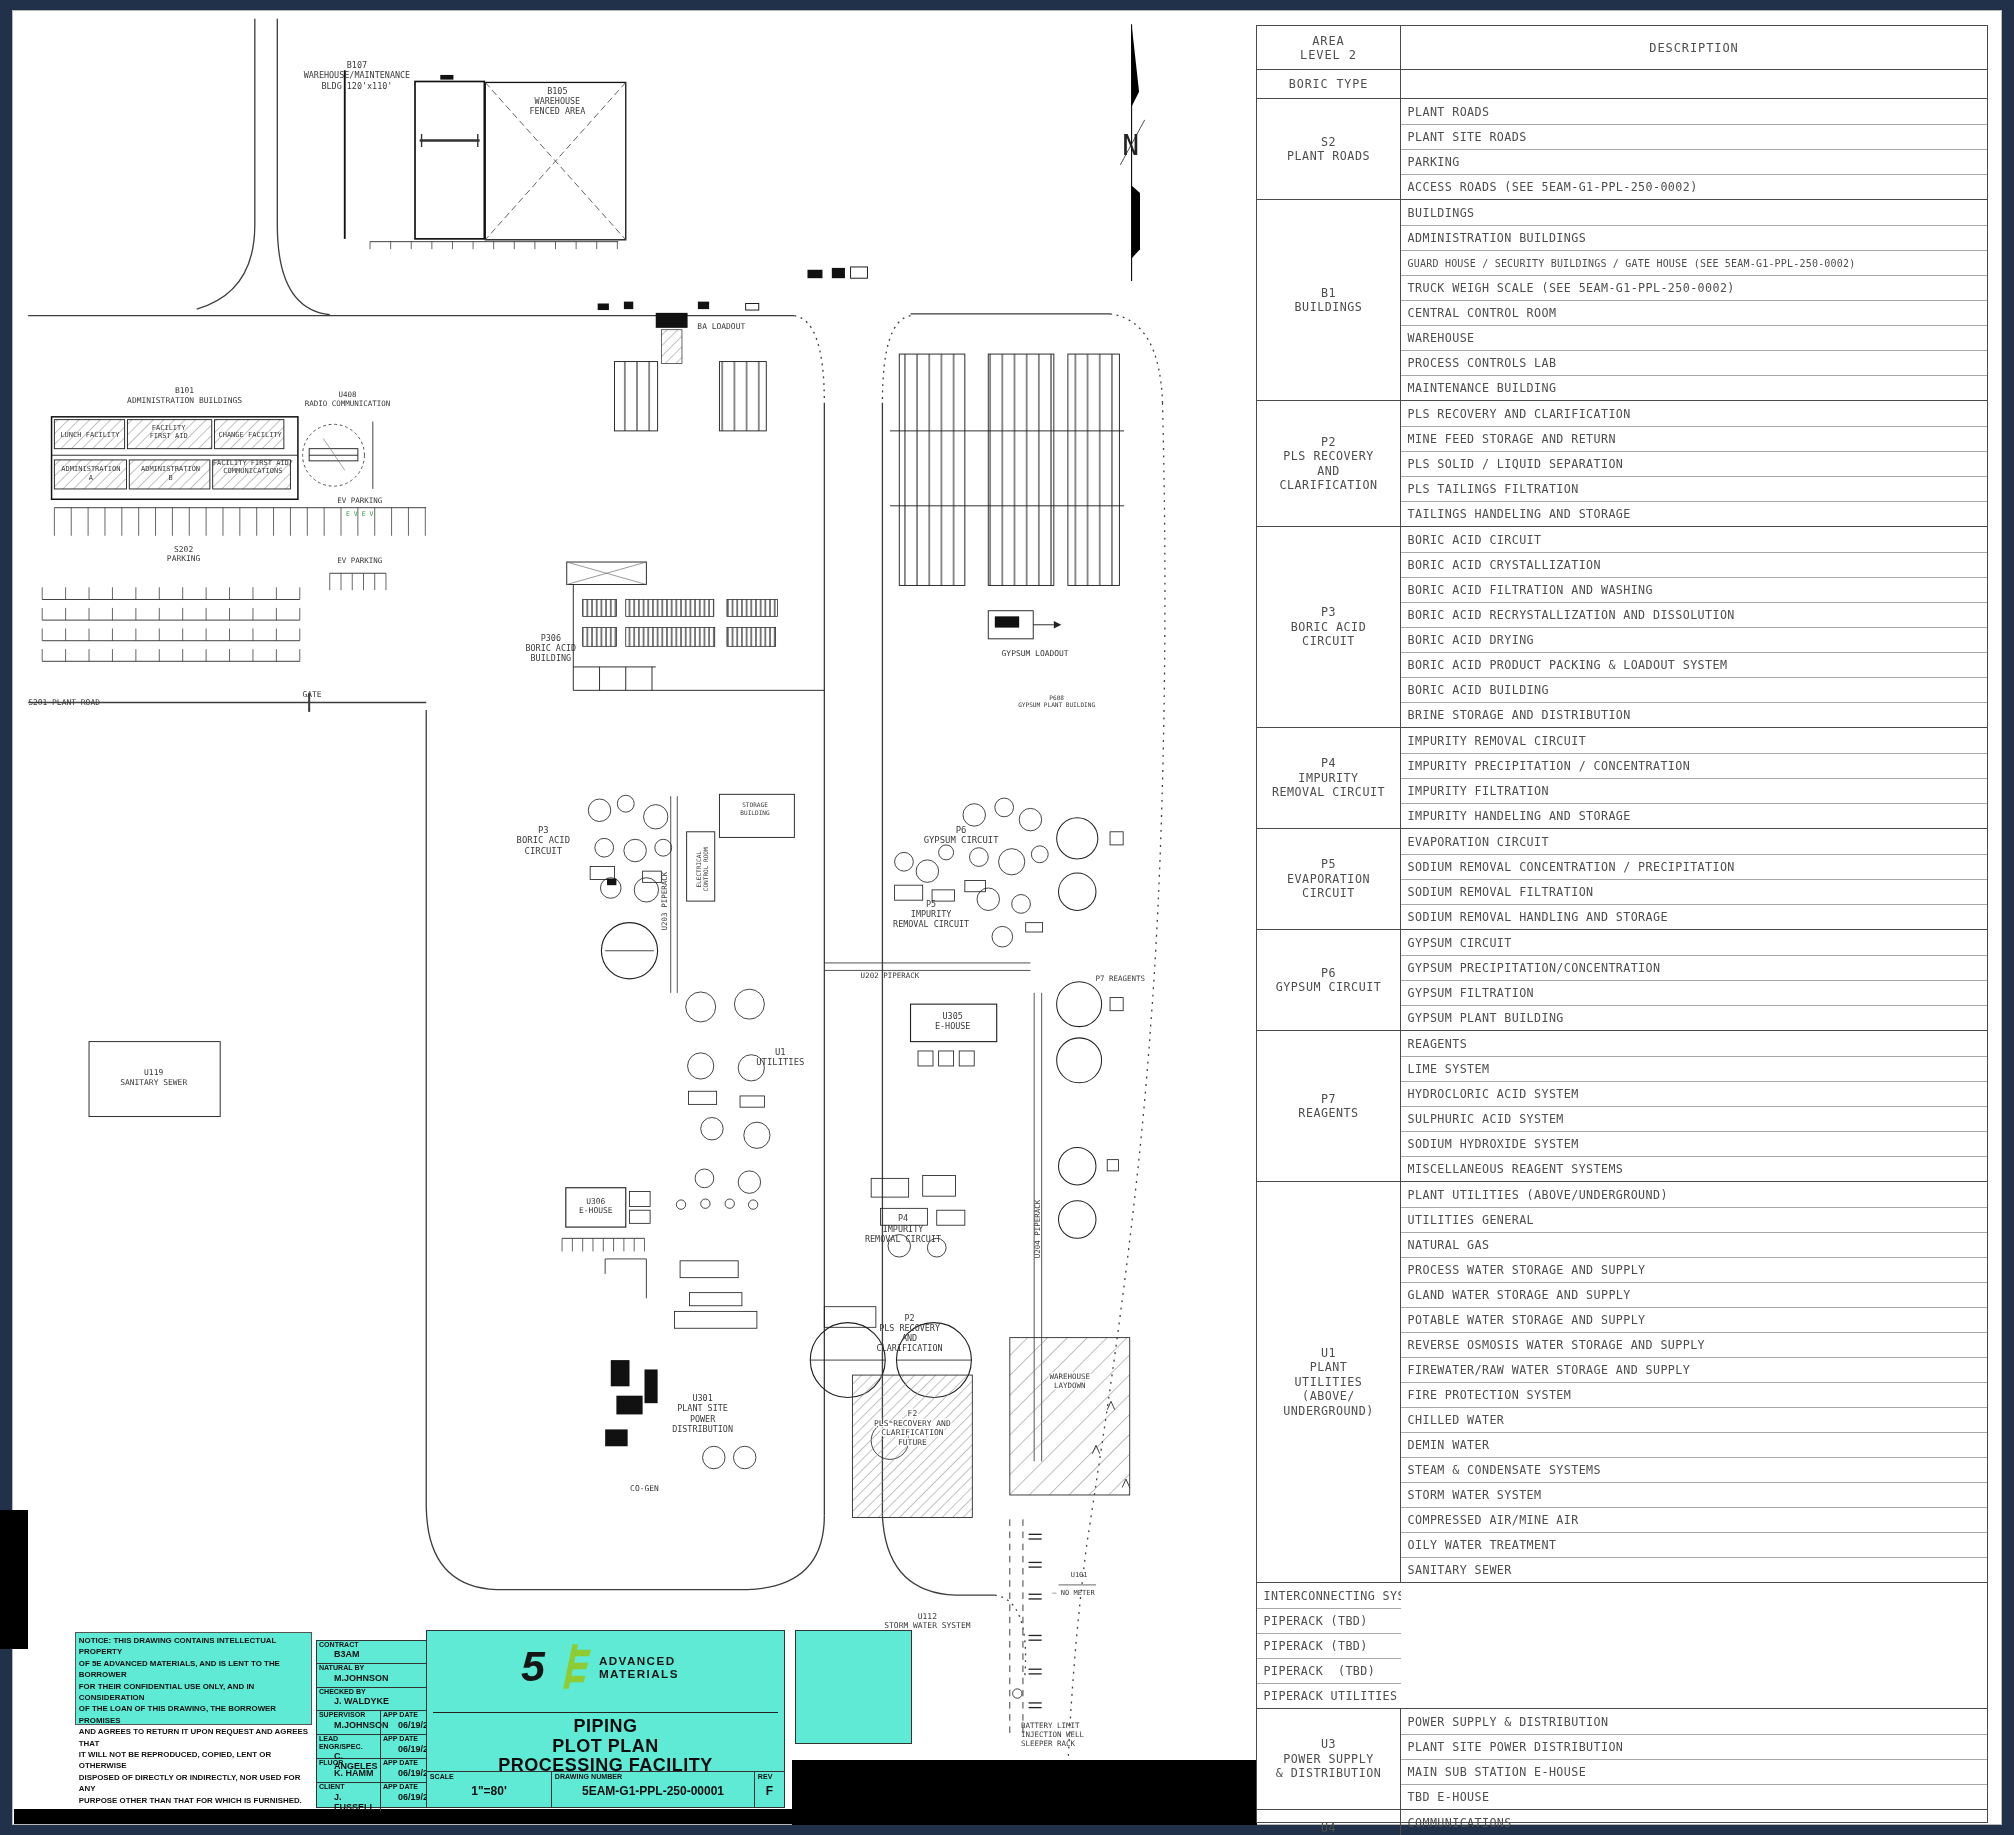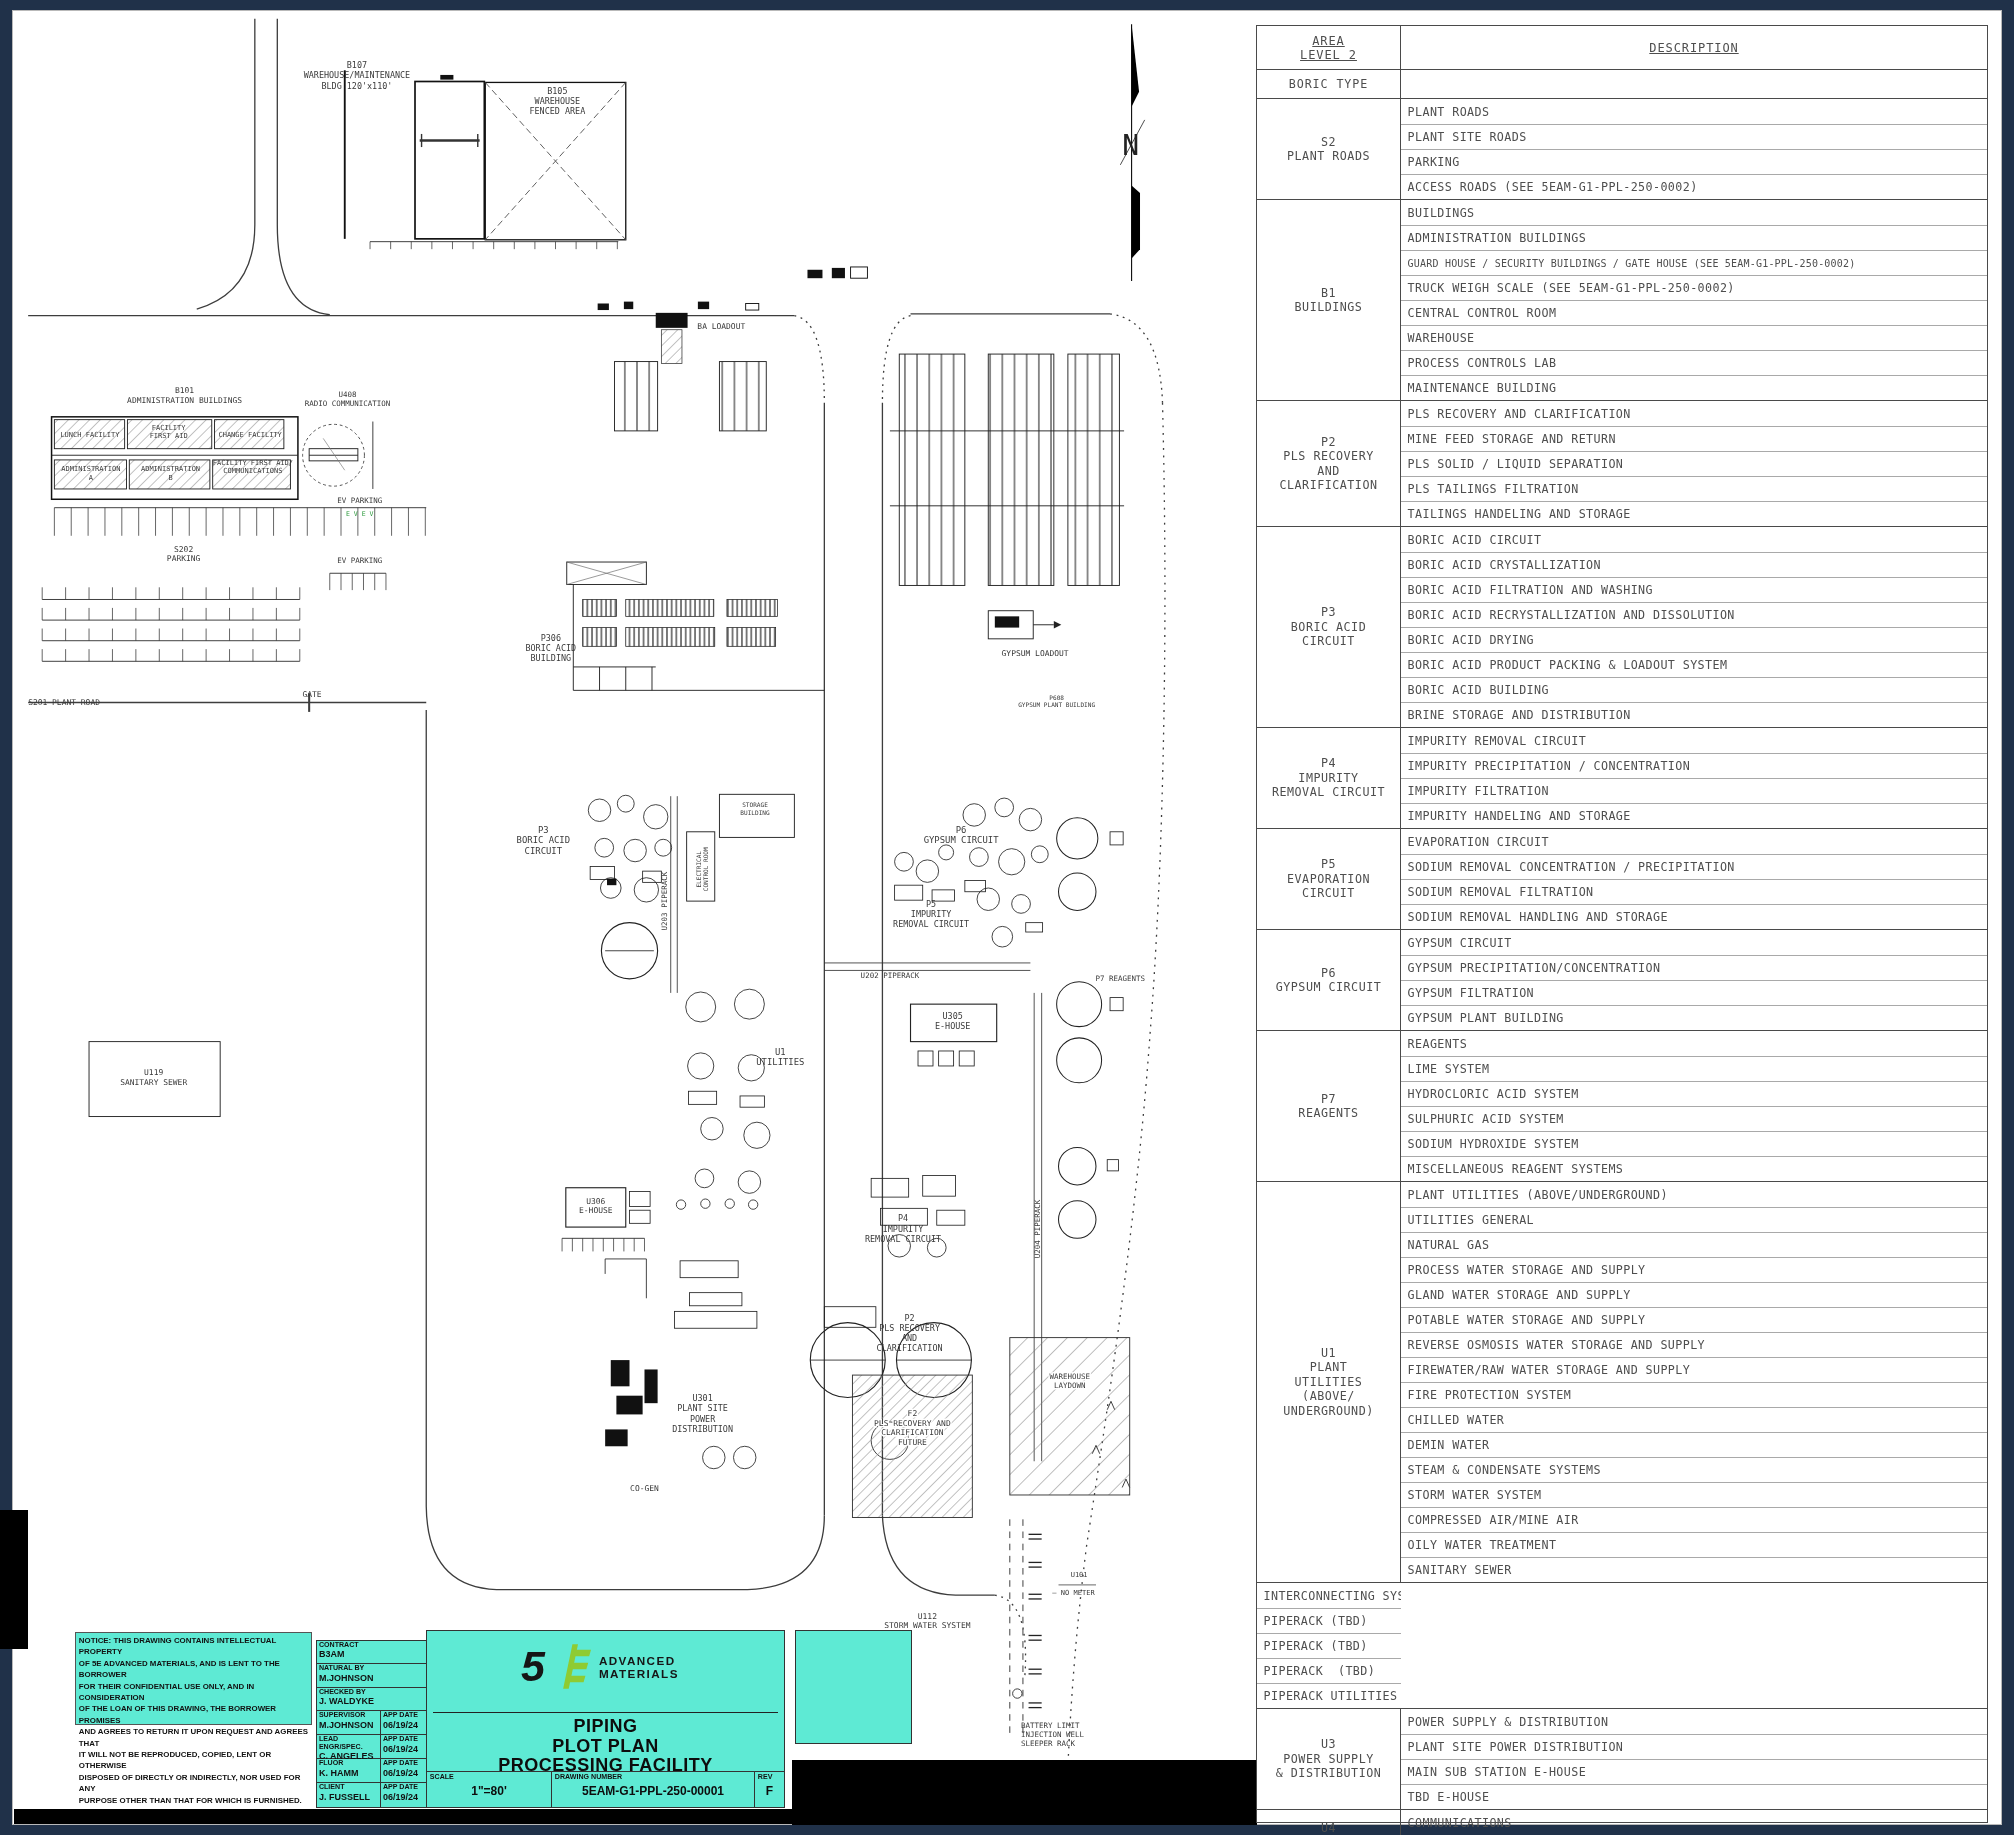--- a/index.html
+++ b/index.html
@@ -7,21 +7,21 @@
     width:2014px;height:1835px;position:relative;
     background:#203149;
     font-family:"Liberation Sans",sans-serif;
     overflow:hidden;
   }
   .sheet{position:absolute;left:13px;top:11.2px;width:1988px;height:1813px;background:#ffffff;outline:0.9px solid #b9b9b9;}
   .blackbox{position:absolute;background:#000;}
   
   .legend{position:absolute;left:1256px;top:25px;width:732px;height:1798px;border:1.9px solid #4a4a4a;box-sizing:border-box;background:#fff;color:#4e4e4e;}
   .lg-grid{display:grid;grid-template-columns:144px 1fr;}
-  .lg-head{height:43px;border-bottom:0.9px solid #4a4a4a;text-decoration:underline;}
+  .lg-head{height:43px;border-bottom:0.9px solid #4a4a4a;}
   .lg-head .cell{display:flex;align-items:center;justify-content:center;text-align:center;font:12px "DejaVu Sans Mono",monospace;letter-spacing:0.9px;white-space:pre-line;line-height:14px;}
   .lg-sub{height:28px;border-bottom:1.9px solid #4a4a4a;}
   .lg-sub .cell{display:flex;align-items:center;justify-content:center;font:11.7px "DejaVu Sans Mono",monospace;letter-spacing:0.9px;}
   .vline{border-right:0.9px solid #4a4a4a;height:100%;box-sizing:border-box;}
   .lg-group{display:grid;grid-template-columns:144px 1fr;border-bottom:1.9px solid #4a4a4a;}
   .lg-group:last-child{border-bottom:none;}
   .lg-label{border-right:0.9px solid #4a4a4a;display:flex;align-items:center;justify-content:center;text-align:center;
     font:11.7px "DejaVu Sans Mono",monospace;letter-spacing:0.5px;line-height:14.5px;white-space:pre-line;}
   .lg-row{height:25px;box-sizing:border-box;border-top:0.9px solid #a9a9a9;display:flex;align-items:center;padding-left:6.6px;
     font:11.7px "DejaVu Sans Mono",monospace;letter-spacing:0.4px;white-space:pre;overflow:hidden;}
@@ -30,21 +30,21 @@
   
   .tb-box{position:absolute;border:0.9px solid #3b3b3b;box-sizing:border-box;background:#5eead4;}
   .fluor{position:absolute;left:90px;top:1641px;color:#86efac;font-weight:900;font-style:italic;font-size:47px;letter-spacing:1.9px;font-family:"Liberation Sans",sans-serif;}
   .fluor .reg{font-size:12px;font-style:normal;vertical-align:-17px;letter-spacing:0;}
   .notice{left:75px;top:1632px;width:237px;height:93px;border:0.9px solid #555;
     font-weight:bold;font-size:7.9px;line-height:11.4px;color:#111;padding:1.9px 2.8px;white-space:pre-line;}
   .sig{left:316px;top:1640px;width:111px;height:168px;border:0.9px solid #333;font-family:"Liberation Sans",sans-serif;}
   .sig-row{border-bottom:0.9px solid #333;box-sizing:border-box;position:relative;}
   .sig-row:last-child{border-bottom:none;}
   .sig-lab{font-size:7.1px;font-weight:bold;color:#111;padding:0.9px 0 0 1.9px;line-height:7.5px;}
-  .sig-val{font-size:9px;font-weight:bold;color:#111;padding:0 0 0 1.9px;line-height:10.3px;}
+  .sig-val{font-size:9px;font-weight:bold;color:#111;padding:0 0 0 1.9px;line-height:10.3px;margin-left:15px;}
   .sig-cols{display:grid;grid-template-columns:63px 1fr;height:100%;}
   .sig-cols .c2{border-left:0.9px solid #333;}
   .midbox{left:426px;top:1630px;width:359px;height:178px;border:0.9px solid #333;}
   .logo5e{position:absolute;left:94px;top:13px;display:flex;align-items:center;gap:7.5px;}
   .five{font-size:43px;font-weight:900;font-style:italic;color:#161616;line-height:37px;}
   .am{font-size:11.7px;font-weight:900;letter-spacing:1.4px;color:#161616;line-height:13px;}
   .tb-hr{position:absolute;left:5.6px;right:5.6px;top:81px;border-top:1.9px solid #222;}
   .tb-title{position:absolute;left:0;top:86px;width:100%;text-align:center;font-size:18px;font-weight:bold;color:#0d0d0d;line-height:19.7px;white-space:pre-line;letter-spacing:0.5px;}
   .tb-bottom{position:absolute;left:0;bottom:0;width:100%;height:35px;border-top:0.9px solid #333;display:grid;grid-template-columns:125px 1fr 29px;}
   .tb-cell{position:relative;border-right:0.9px solid #333;}

